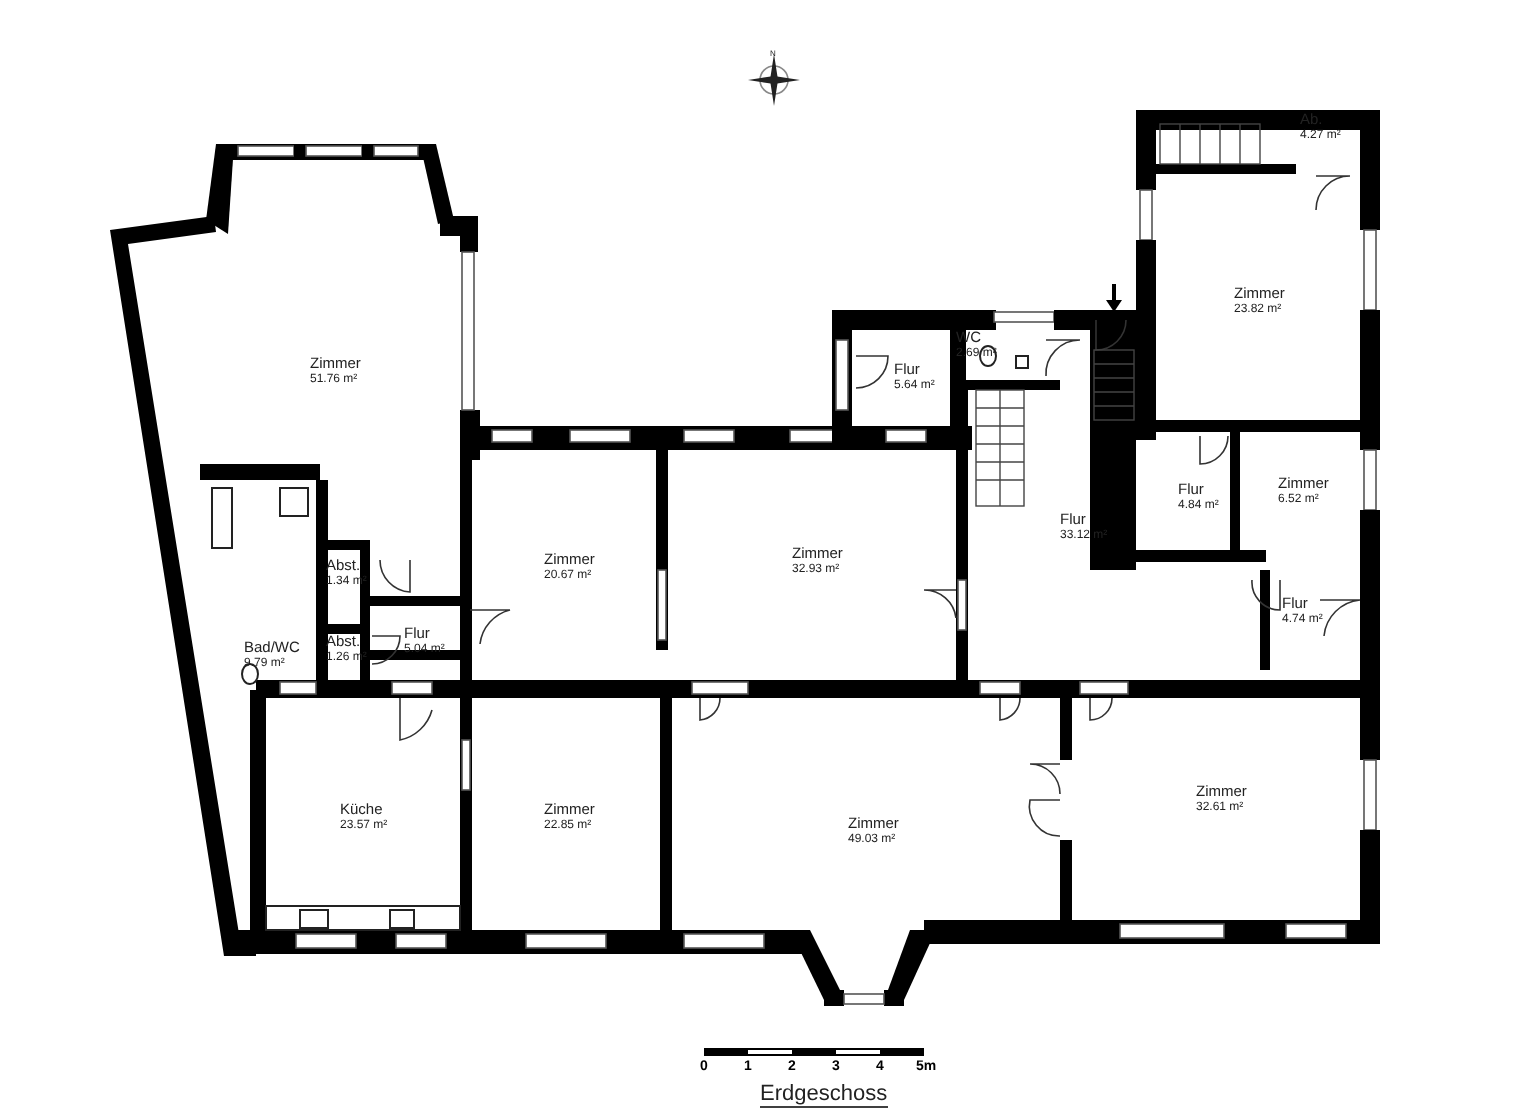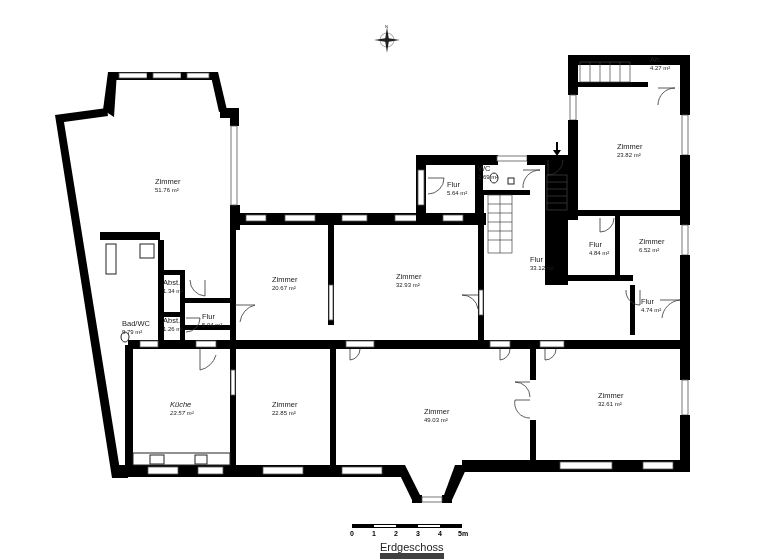--- a/index.html
+++ b/index.html
@@ -11,21 +11,21 @@
   .door { fill: none; stroke: #333; stroke-width: 0.8; }
   .stair { fill: none; stroke: #444; stroke-width: 0.7; }
   .lbl { position: absolute; font-size: 7px; color: #222; line-height: 8px; text-align: left; white-space: nowrap; }
   .lbl .n { display: block; font-size: 7.5px; }
   .lbl .a { display: block; font-size: 6px; }
   #scale { position: absolute; left: 352px; top: 524px; width: 118px; height: 12px; }
   #scale .bar { position: absolute; top: 0; height: 4px; width: 22px; }
   #scale .seg-b { background: #000; }
   #scale .seg-w { background: #fff; border-top: 1px solid #000; border-bottom: 1px solid #000; height: 2px; }
   #scale .tick { position: absolute; top: 6px; font-size: 7px; font-weight: bold; color: #000; }
-  #title { position: absolute; left: 380px; top: 541px; font-size: 11px; color: #222; border-bottom: 6px solid #404040; }
+  #title { position: absolute; left: 380px; top: 541px; font-size: 11px; color: #222; border-bottom: 1px solid #404040; }
   #compass { position: absolute; left: 372px; top: 24px; width: 30px; height: 30px; }
 </style>
 </head>
 <body>
 
 <svg id="plan" viewBox="0 0 768 560">
 
   <g>
 
     <polygon class="wall" points="55,115 107,108 108,116 64,122 120,470 128,470 128,478 112,478"></polygon>
@@ -240,21 +240,21 @@
       <span class="a">4.84 m²</span>
     </div>
     <div class="lbl" style="left: 639px; top: 238px;">
       <span class="n">Zimmer</span>
       <span class="a">6.52 m²</span>
     </div>
     <div class="lbl" style="left: 641px; top: 298px;">
       <span class="n">Flur</span>
       <span class="a">4.74 m²</span>
     </div>
-    <div class="lbl" style="left: 170px; top: 401px; font-style: italic;">
+    <div class="lbl" style="left: 170px; top: 401px;">
       <span class="n">Küche</span>
       <span class="a">23.57 m²</span>
     </div>
     <div class="lbl" style="left: 272px; top: 401px;">
       <span class="n">Zimmer</span>
       <span class="a">22.85 m²</span>
     </div>
     <div class="lbl" style="left: 424px; top: 408px;">
       <span class="n">Zimmer</span>
       <span class="a">49.03 m²</span>

